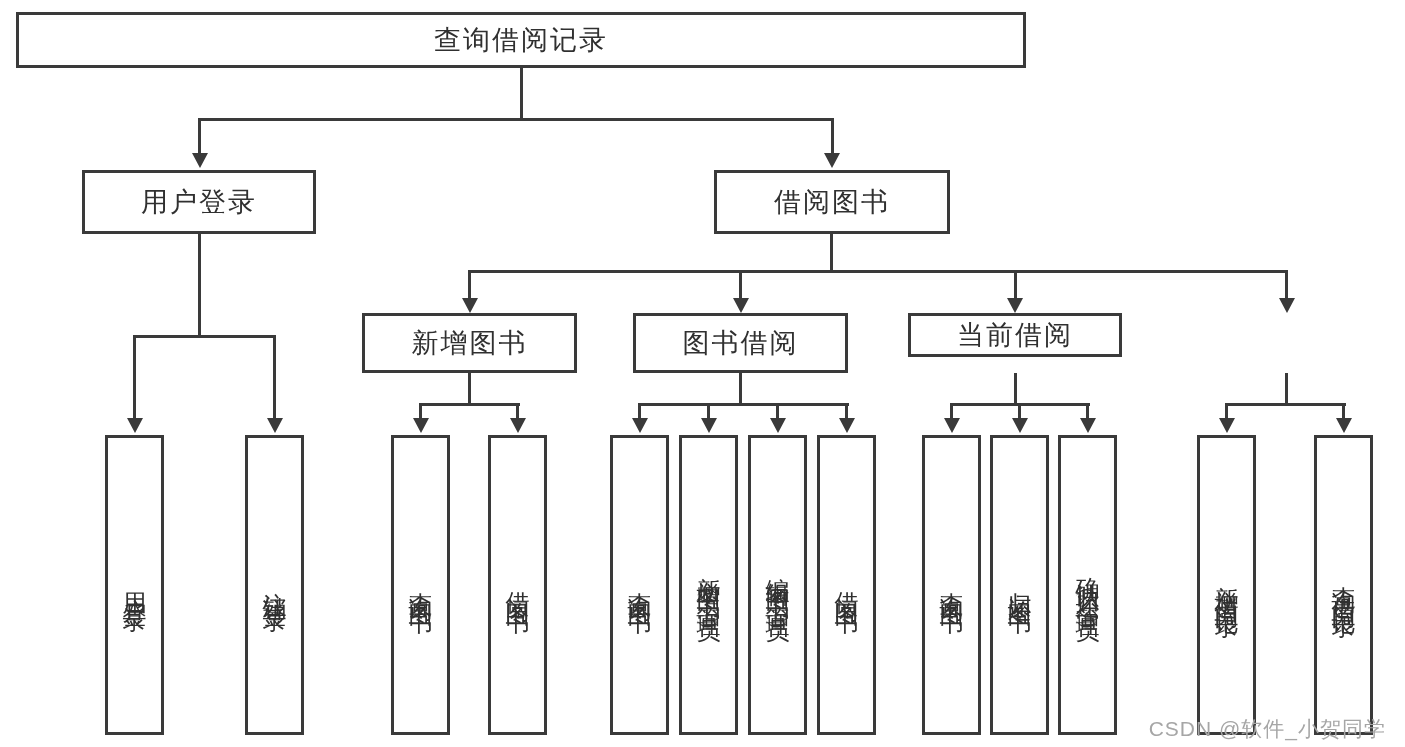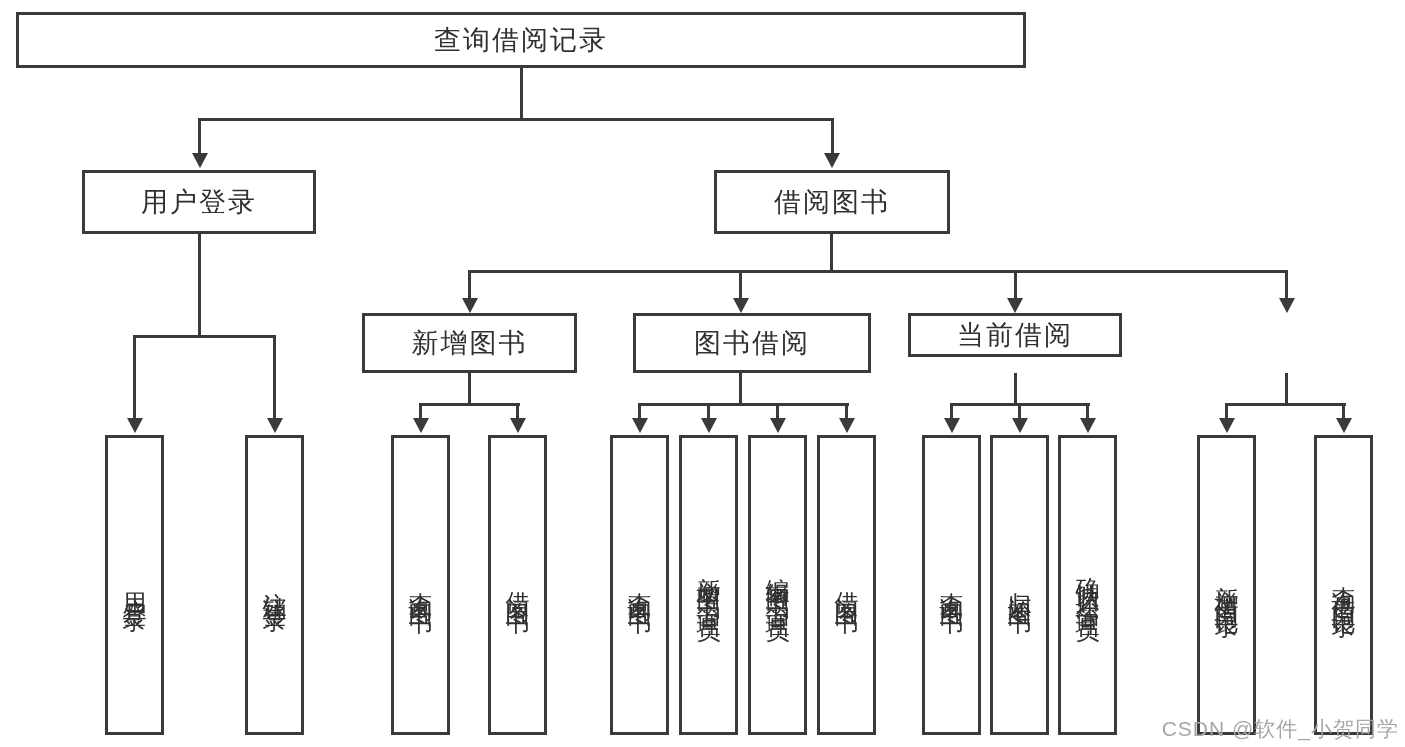--- a/index.html
+++ b/index.html
@@ -39,21 +39,21 @@
   }
   .ln{position:absolute;background:var(--line);}
   .ah{
     position:absolute;width:0;height:0;
     border-left:8px solid transparent;
     border-right:8px solid transparent;
     border-top:15px solid var(--line);
   }
   #watermark{
     position:absolute;
-    right:6px;bottom:4px;
+    right:19px;bottom:4px;
     font-size:21px;
     letter-spacing:1px;
     color:var(--watermark);
     white-space:nowrap;
     z-index:5;
   }
 </style>
 </head>
 <body>
 
@@ -66,21 +66,21 @@
   <div class="node h" style="left:82px;top:170px;width:234px;height:64px">
     <span>用户登录</span>
   </div>
   <div class="node h" style="left:714px;top:170px;width:236px;height:64px">
     <span>借阅图书</span>
   </div>
 
   <div class="node h" style="left:362px;top:313px;width:215px;height:60px">
     <span>新增图书</span>
   </div>
-  <div class="node h" style="left:633px;top:313px;width:238px;height:60px">
+  <div class="node h" style="left:633px;top:313px;width:215px;height:60px">
     <span>图书借阅</span>
   </div>
   <div class="node h" style="left:908px;top:313px;width:214px;height:44px">
     <span>当前借阅</span>
   </div>
 
   <div class="node v" style="left:105px;top:435px;width:59px;height:300px">
     <span>用户登录</span>
   </div>
   <div class="node v" style="left:245px;top:435px;width:59px;height:300px">

